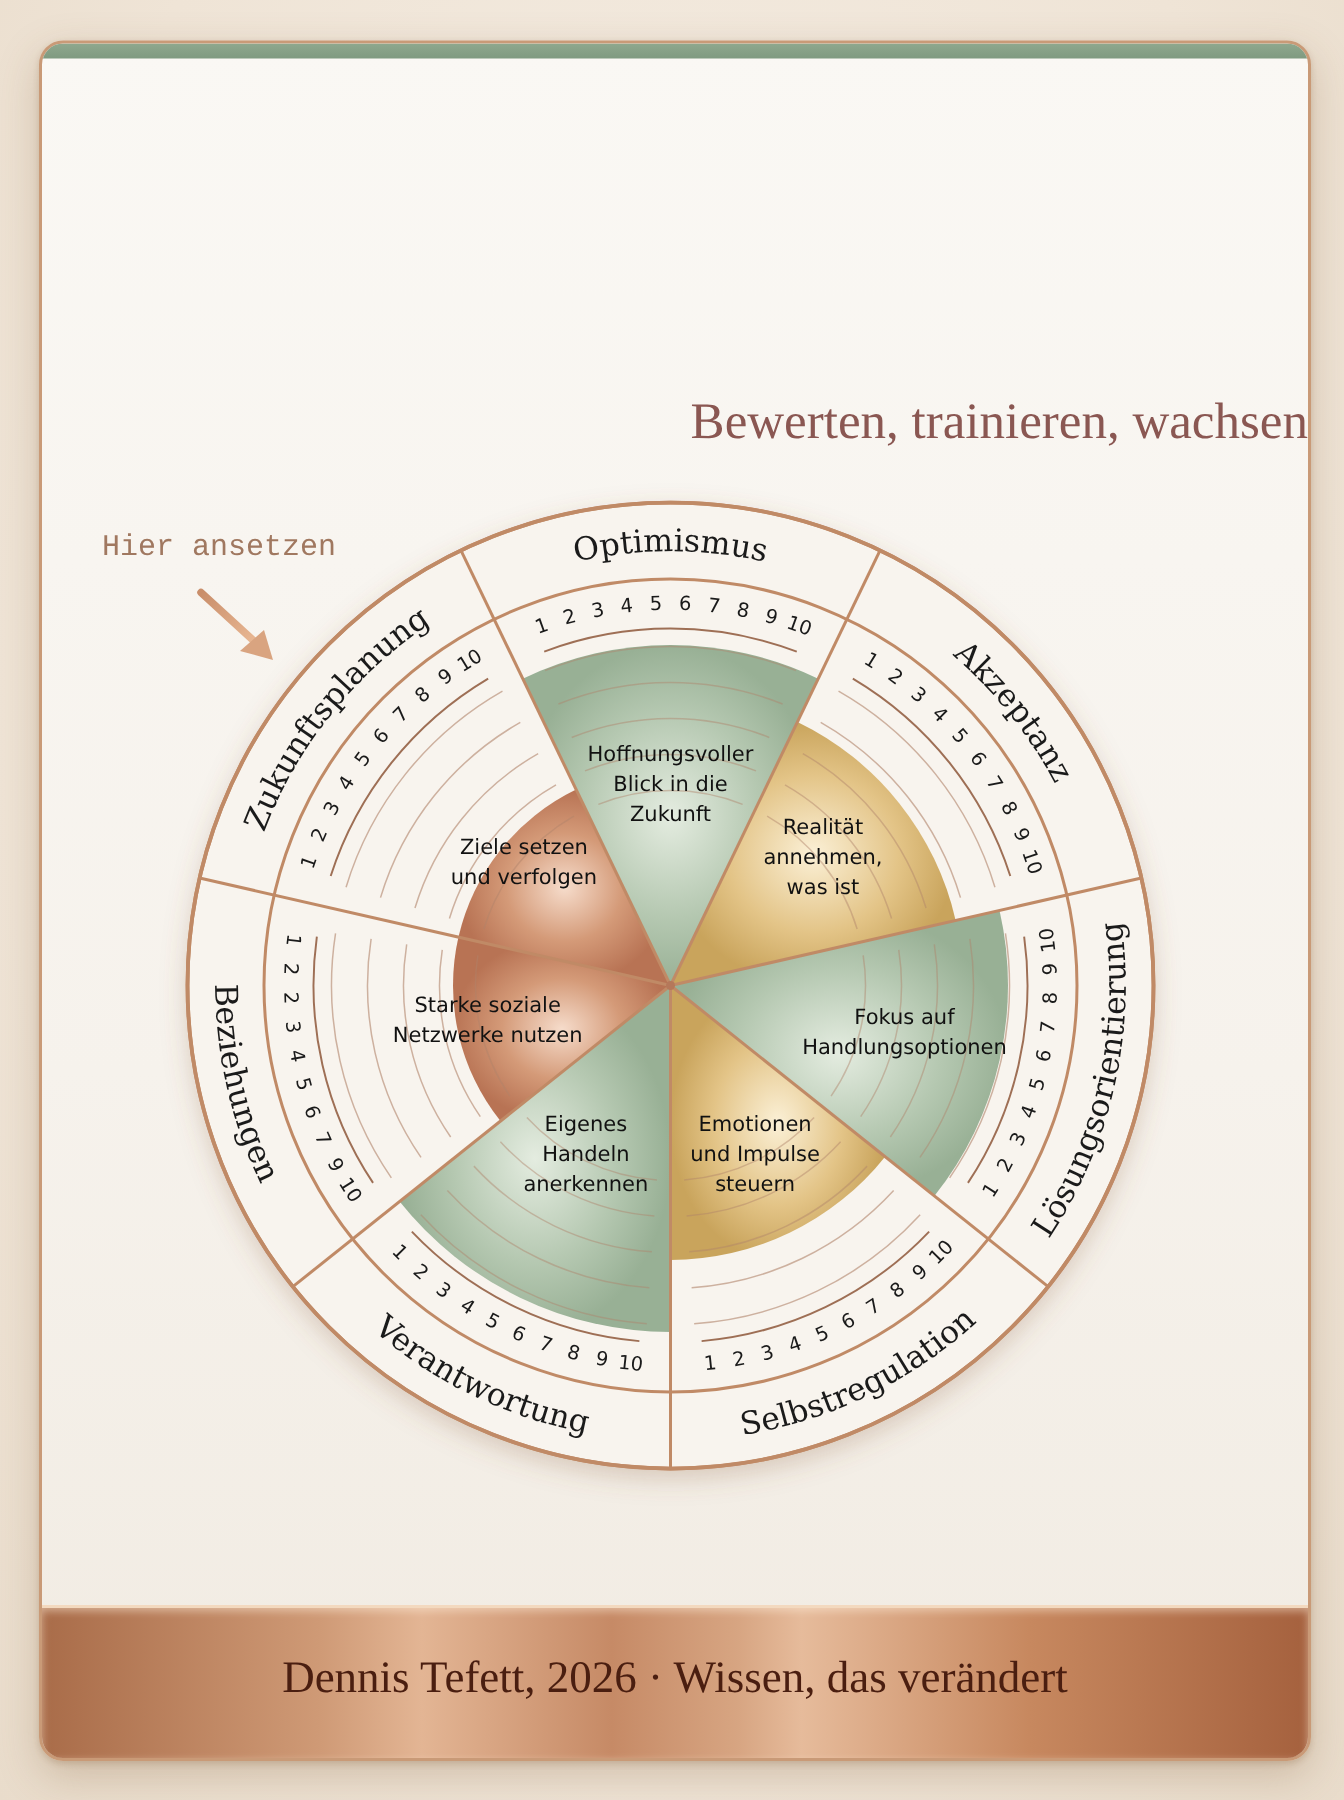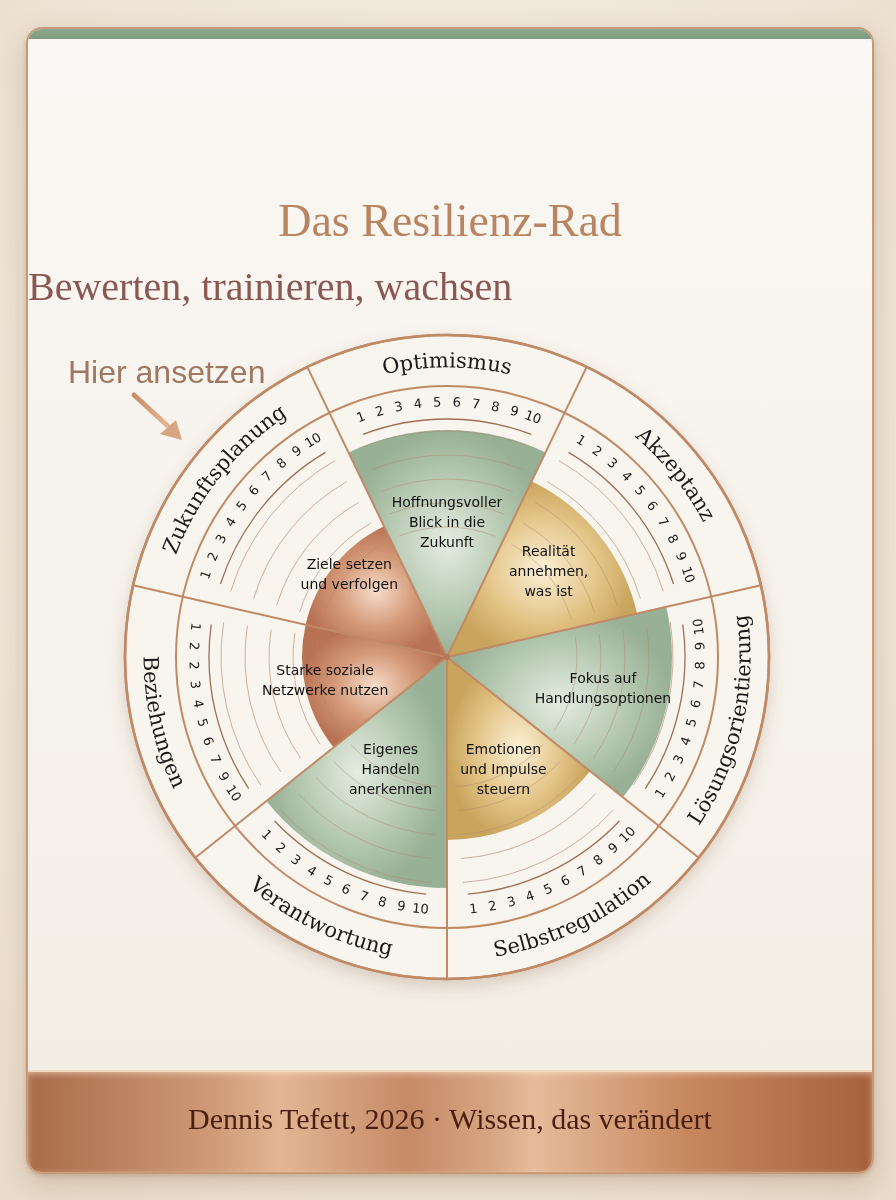--- a/index.html
+++ b/index.html
@@ -23,26 +23,26 @@
   }
   .title {
     position: absolute; left: 0; width: 100%; text-align: center; top: 68px;
     font-family: "Liberation Serif", serif; font-size: 78px; color: #101010; letter-spacing: 0.5px;
   }
   .subtitle {
     position: absolute; left: 0; width: 100%; text-align: center; top: 165px;
     font-family: "Liberation Serif", serif; font-size: 46px; color: #b98561;
   }
   .tagline {
-    position: absolute; left: 0; width: 100%; text-align: left; top: 234px;
-    font-family: "Liberation Serif", serif; font-size: 40px; color: #8a5752;
+    position: absolute; left: 0; width: 100%; text-align: right; top: 234px;
+    font-family: "Liberation Serif", serif; font-size: 34px; color: #8a5752;
   }
   .hint {
     position: absolute; left: 40px; top: 325px;
-    font-family: Liberation Sans, sans-serif; font-size: 32px; color: #a07860;
+    font-family: Liberation Mono, monospace; font-size: 20px; color: #a07860;
   }
   .footer {
     position: absolute; left: 0; bottom: 0; width: 100%; height: 100px;
     background: linear-gradient(90deg, #a96c49 0%, #cf9a76 22%, #e3b594 30%, #c68a66 45%, #d7a582 55%, #e6bb9b 60%, #c7885f 78%, #a5613e 100%);
     border-top: 2px solid #f3d9bf;
     box-shadow: inset 0 2px 6px rgba(255,240,220,0.5);
     margin-top: 32px;
   }
   .footer-text {
     position: absolute; left: 0; width: 100%; top: 30px; text-align: center;
@@ -51,21 +51,20 @@
   svg.wheel { position: absolute; left: 0; top: 0; }
   .cat { font-family: "DejaVu Serif", serif; font-size: 21px; fill: #1a1a1a; }
   .num { font-family: "DejaVu Sans", sans-serif; font-size: 13px; fill: #1a1a1a; }
   .inner { font-family: "DejaVu Sans", sans-serif; font-size: 14px; fill: #111; }
 </style>
 </head>
 <body>
 
 <div class="card">
   <div class="topband"></div>
-  <div class="subtitle">Das Resilienz-Rad</div>
   <div class="tagline">Bewerten, trainieren, wachsen</div>
   <div class="hint">Hier ansetzen</div>
   <div class="footer">
     <div class="footer-text">Dennis Tefett, 2026 · Wissen, das verändert</div>
   </div>
 </div>
 
 <svg class="wheel" id="wheel" width="896" height="1200" viewBox="0 0 896 1200">
   <defs>
     <radialGradient id="g-sage" cx="0.5" cy="0.5" r="0.5">

